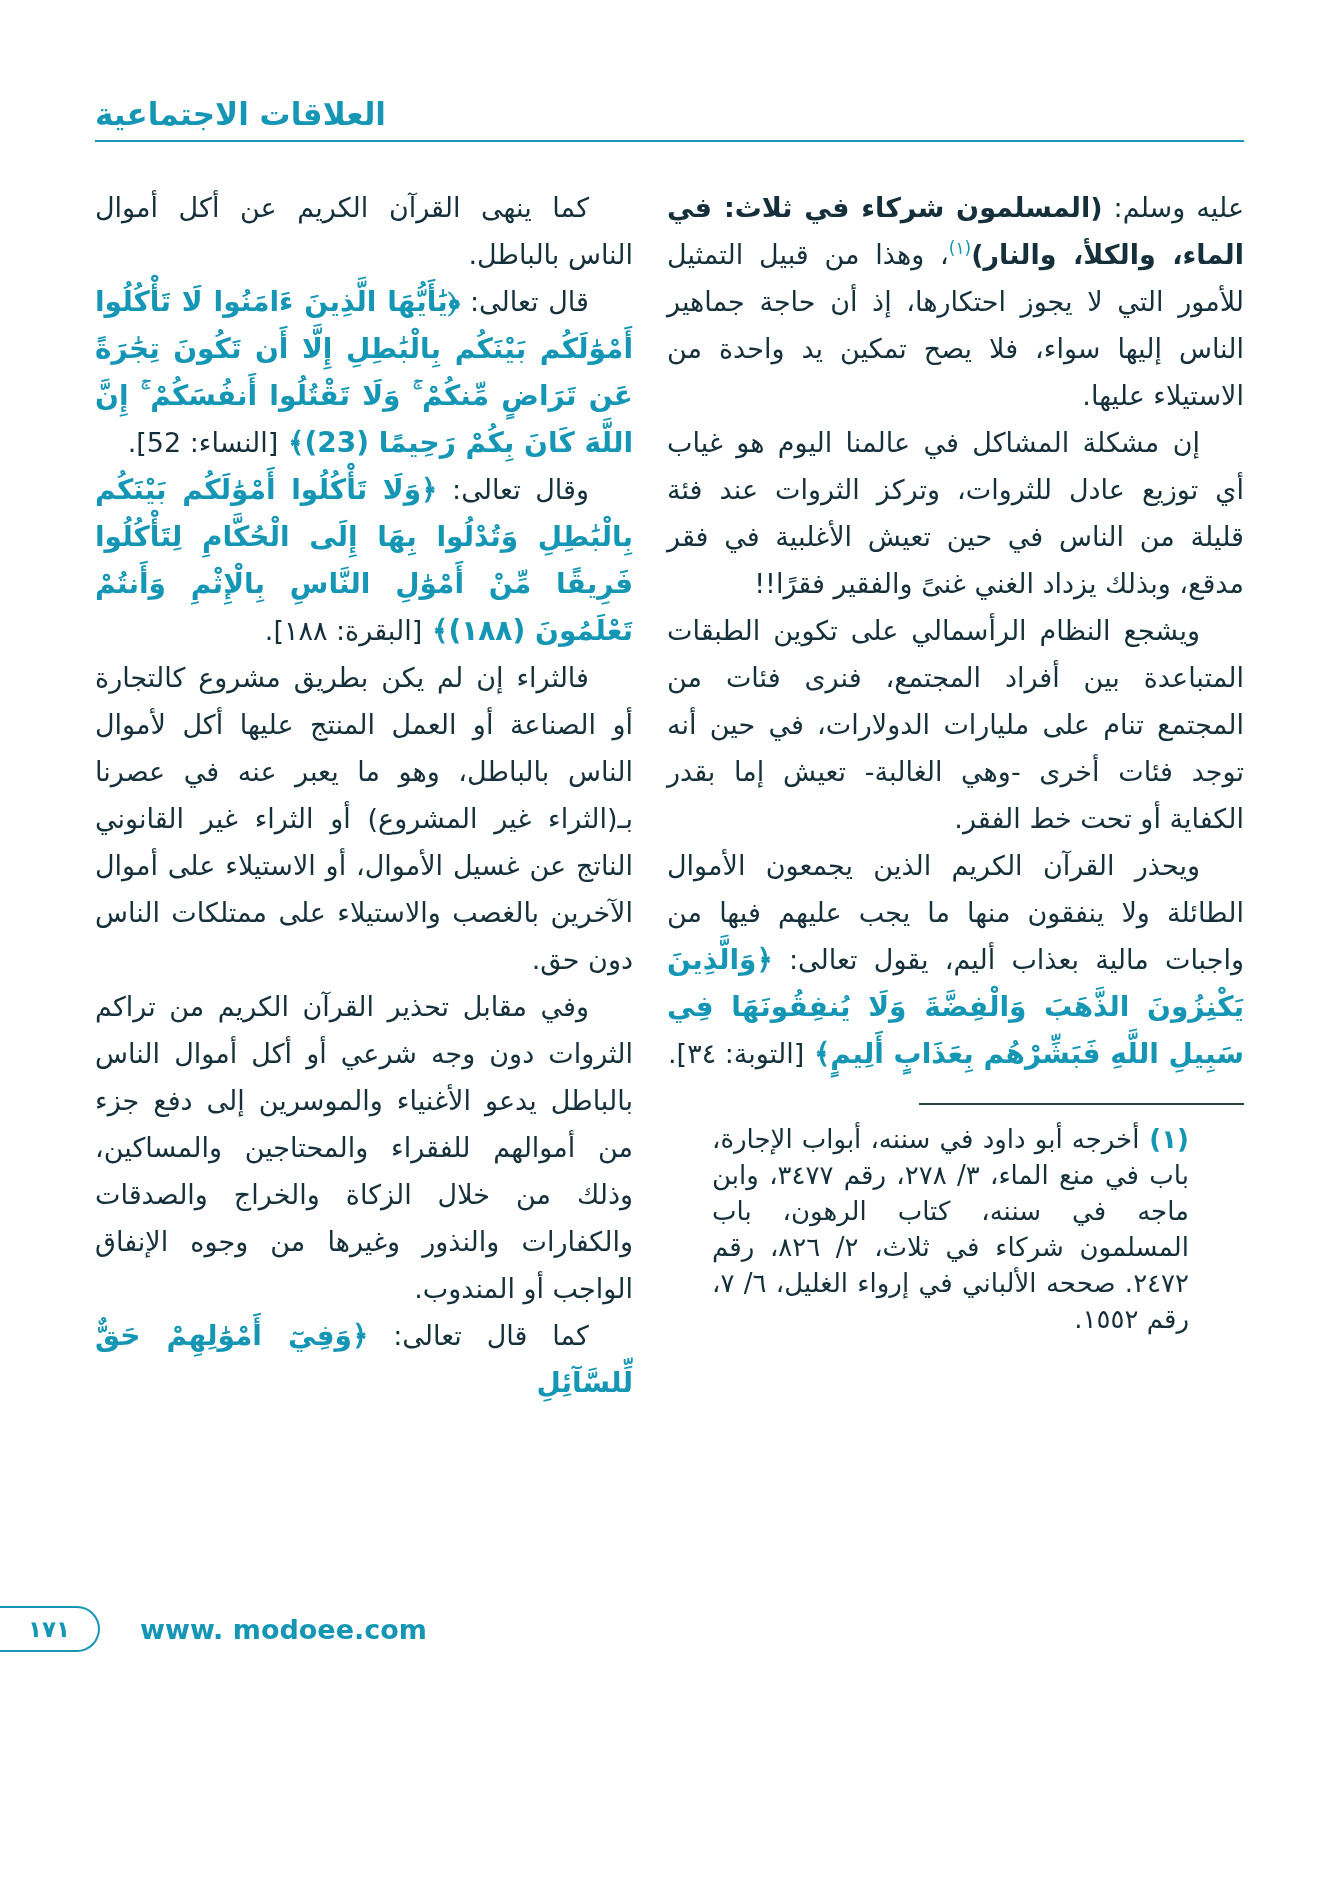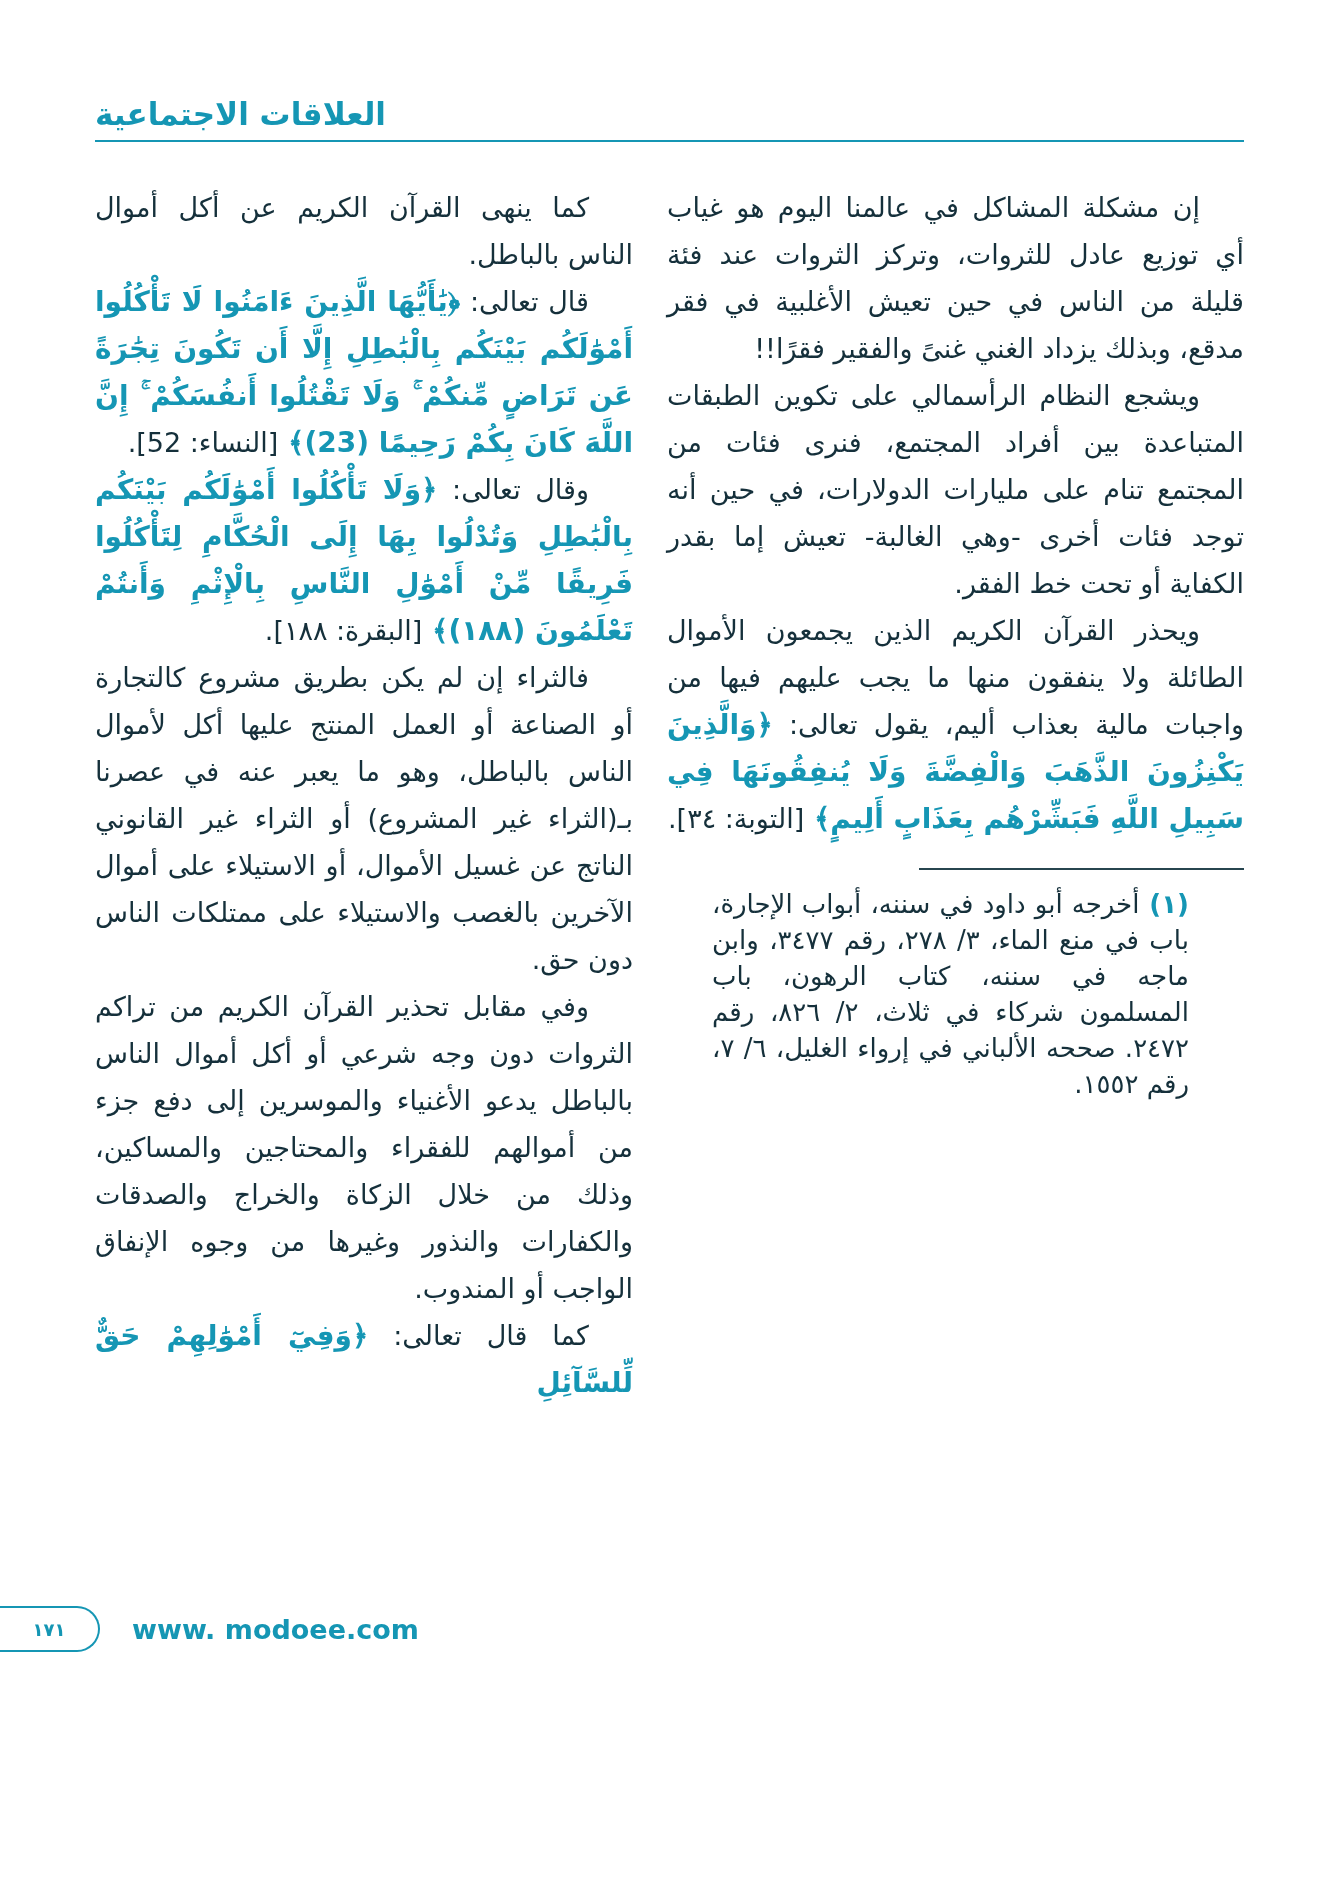--- a/index.html
+++ b/index.html
@@ -92,26 +92,26 @@
     top: 2px;
     width: 100px;
     height: 46px;
     border: 2px solid #1596b4;
     border-left: none;
     border-radius: 0 23px 23px 0;
     display: flex;
     align-items: center;
     justify-content: center;
     color: #1596b4;
-    font-size: 18px;
+    font-size: 23px;
     font-weight: bold;
   }
   .site-url {
     position: absolute;
-    left: 132px;
+    left: 140px;
     top: 10px;
     direction: ltr;
     color: #1596b4;
     font-size: 27px;
     font-weight: bold;
     text-decoration: none;
   }
 </style>
 </head>
 <body>
@@ -120,20 +120,21 @@
   <div class="inner">
 
     <header class="page-header">
       <div class="chapter-title">العلاقات الاجتماعية</div>
       <hr class="header-rule">
     </header>
 
     <main class="columns">
 
       <section class="col col-right">
+        <p class="para"><span>عليه وسلم: </span><span class="bold">(المسلمون شركاء في ثلاث: في الماء، والكلأ، والنار)</span><sup class="fnref">(١)</sup><span>، وهذا من قبيل التمثيل للأمور التي لا يجوز احتكارها، إذ أن حاجة جماهير الناس إليها سواء، فلا يصح تمكين يد واحدة من الاستيلاء عليها.</span></p>
         <p class="para indent">إن مشكلة المشاكل في عالمنا اليوم هو غياب أي توزيع عادل للثروات، وتركز الثروات عند فئة قليلة من الناس في حين تعيش الأغلبية في فقر مدقع، وبذلك يزداد الغني غنىً والفقير فقرًا!!</p>
         <p class="para indent">ويشجع النظام الرأسمالي على تكوين الطبقات المتباعدة بين أفراد المجتمع، فنرى فئات من المجتمع تنام على مليارات الدولارات، في حين أنه توجد فئات أخرى -وهي الغالبة- تعيش إما بقدر الكفاية أو تحت خط الفقر.</p>
         <p class="para indent"><span>ويحذر القرآن الكريم الذين يجمعون الأموال الطائلة ولا ينفقون منها ما يجب عليهم فيها من واجبات مالية بعذاب أليم، يقول تعالى: </span><span class="verse">﴿وَالَّذِينَ يَكْنِزُونَ الذَّهَبَ وَالْفِضَّةَ وَلَا يُنفِقُونَهَا فِي سَبِيلِ اللَّهِ فَبَشِّرْهُم بِعَذَابٍ أَلِيمٍ﴾ </span><span class="ref">[التوبة: ٣٤].</span></p>
 
         <hr class="fn-sep">
         <p class="footnote"><span class="fn-marker">(١) </span><span>أخرجه أبو داود في سننه، أبواب الإجارة، باب في منع الماء، ٣/ ٢٧٨، رقم ٣٤٧٧، وابن ماجه في سننه، كتاب الرهون، باب المسلمون شركاء في ثلاث، ٢/ ٨٢٦، رقم ٢٤٧٢. صححه الألباني في إرواء الغليل، ٦/ ٧، رقم ١٥٥٢.</span></p>
       </section>
 
       <section class="col col-left">
         <p class="para indent">كما ينهى القرآن الكريم عن أكل أموال الناس بالباطل.</p>

